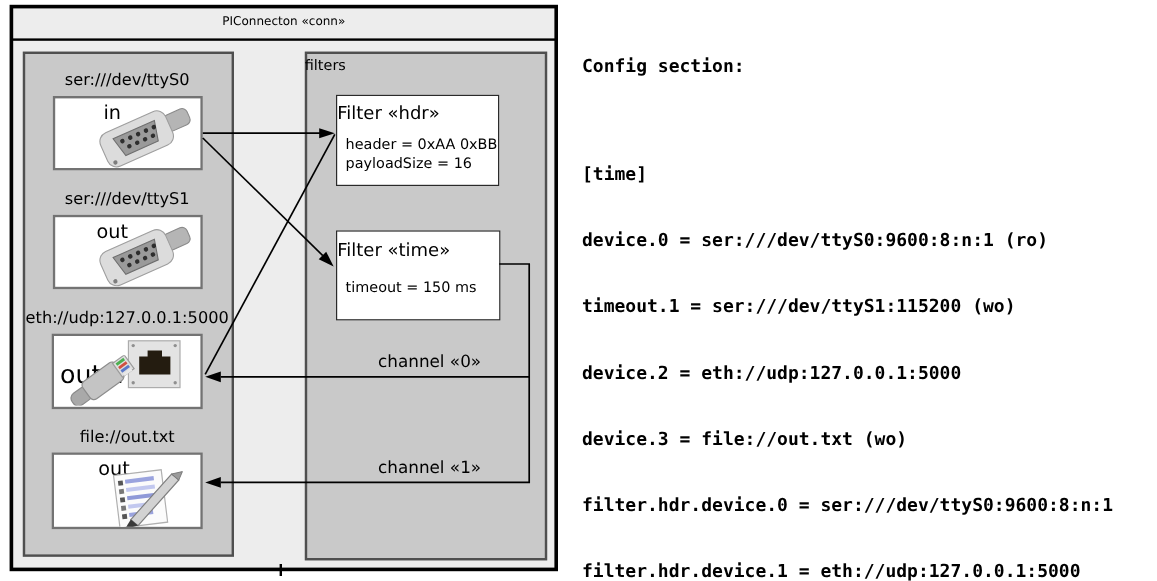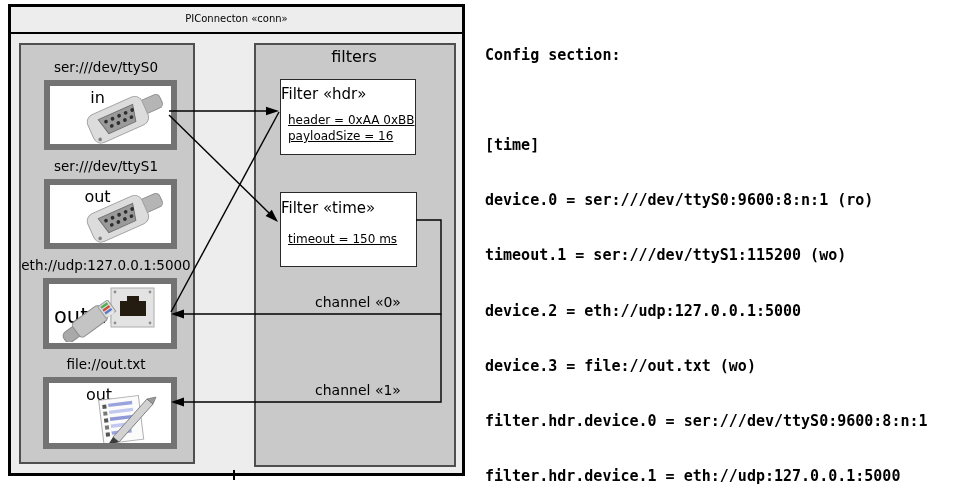--- a/index.html
+++ b/index.html
@@ -12,31 +12,31 @@
   .outer-box{left:8px;top:4px;width:451px;height:466px;background:#ededed;
              border:3px solid #000;}
   .outer-title{left:8px;top:6px;width:457px;height:26px;text-align:center;
                font-size:10px;line-height:26px;}
   .title-sep{left:10px;top:32px;width:453px;height:0;border-top:2px solid #000;}
 
   
   .panel{background:#c9c9c9;border:2px solid #4f4f4f;}
   .devices-panel{left:19px;top:43px;width:172px;height:417px;}
   .filters-panel{left:254px;top:43px;width:198px;height:420px;}
-  .filters-title{left:254px;top:47px;width:200px;text-align:center;font-size:16px;}
+  .filters-title{left:254px;top:47px;width:200px;font-size:12px;}
 
   
   .dev-label{left:20px;width:172px;text-align:center;font-size:13.5px;}
-  .dev-box{background:#fff;border:6px solid #737373;}
+  .dev-box{background:#fff;border:2px solid #737373;}
   .mode-label{font-size:16px;}
 
   
   .filter-box{background:#fff;border:1.5px solid #2a2a2a;}
   .filter-title{width:100%;text-align:left;font-size:15px;}
-  .filter-attr{font-size:12px;padding-left:7px;line-height:16px;text-decoration:underline;}
+  .filter-attr{font-size:12px;padding-left:7px;line-height:16px;}
 
   
   .chan-label{left:298px;width:120px;text-align:center;font-size:14px;}
 
   
   svg.wires{left:0;top:0;pointer-events:none;}
 
   
   .config{left:485px;top:9px;font-family:"DejaVu Sans Mono","Liberation Mono",monospace;
           font-size:15px;font-weight:bold;line-height:18.4px;white-space:pre;}

